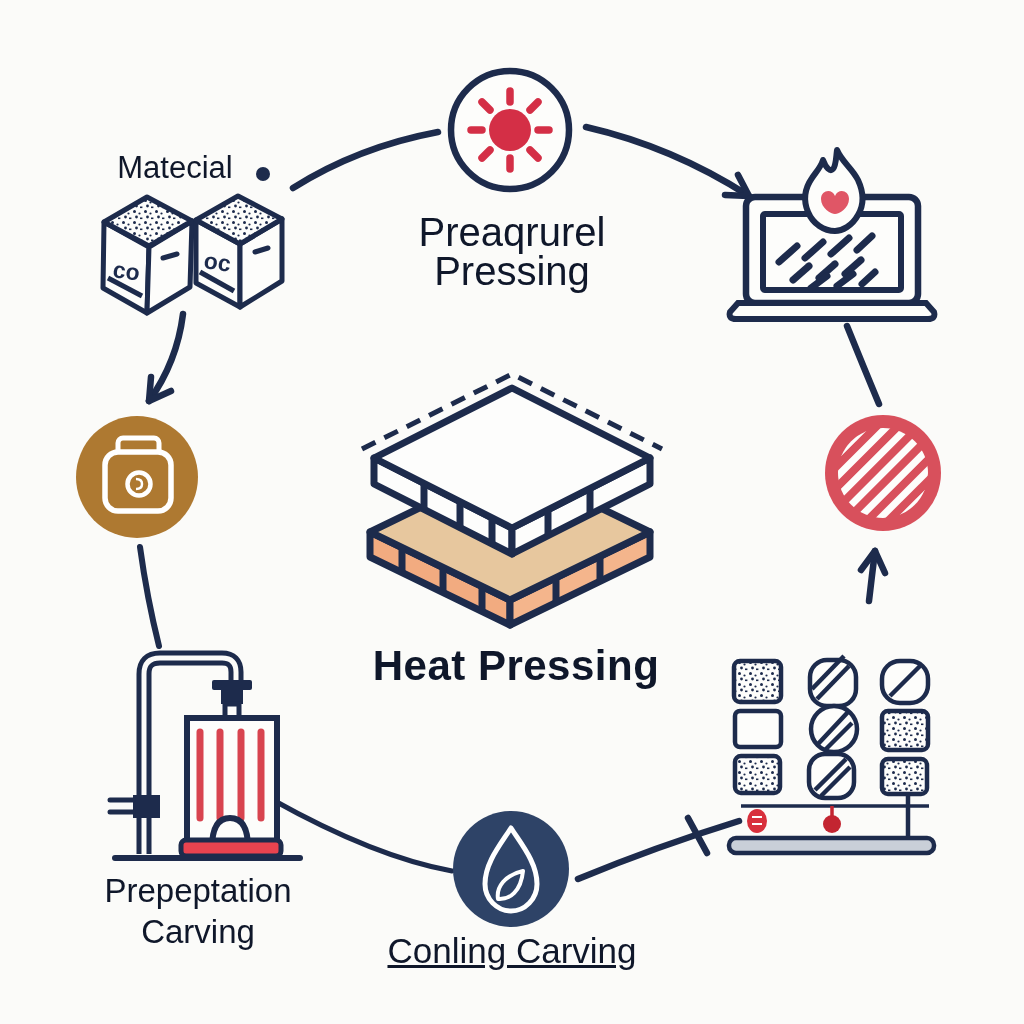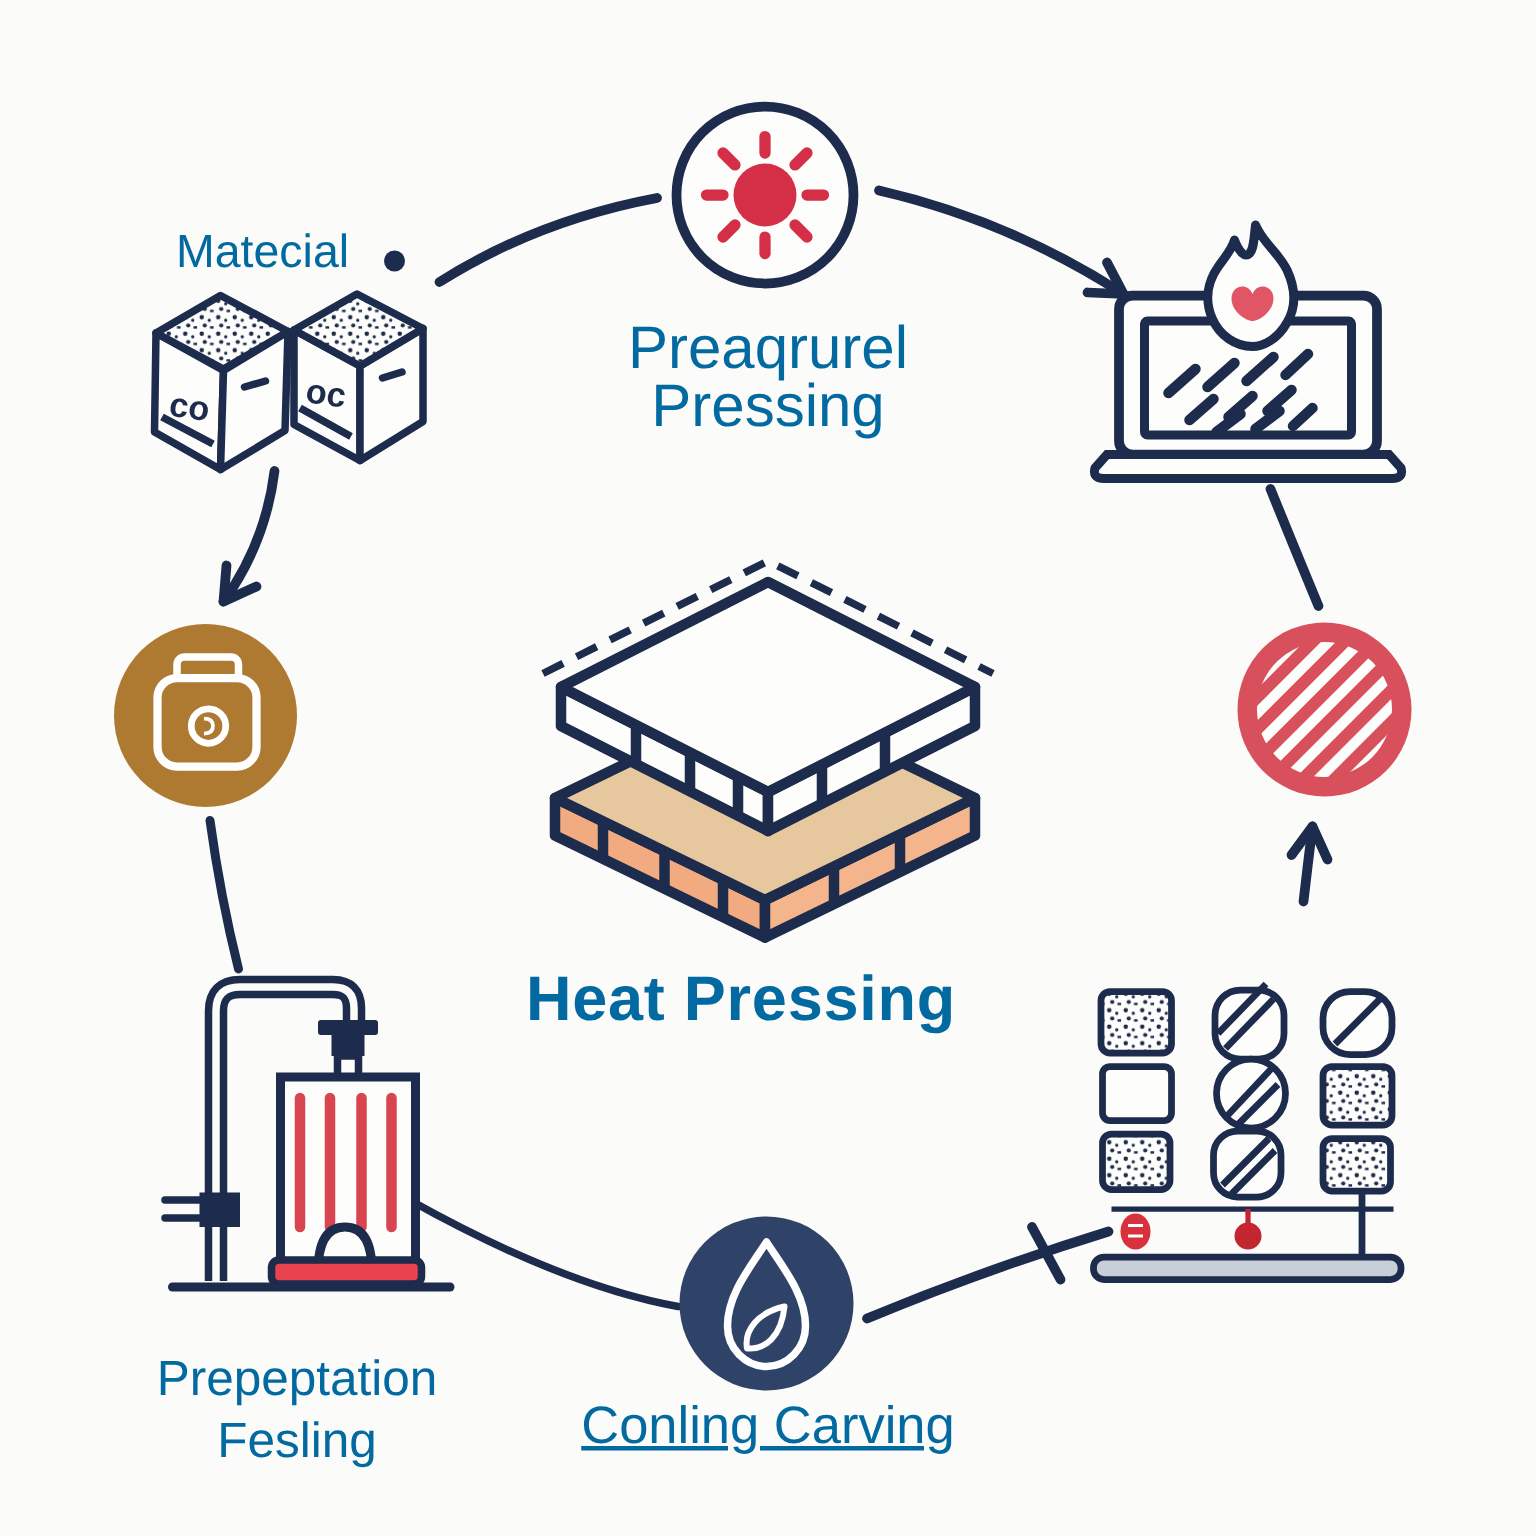--- a/index.html
+++ b/index.html
@@ -1,24 +1,24 @@
 <!DOCTYPE html>
 <html><head>
 <meta charset="utf-8">
 <style>
   html,body{margin:0;padding:0;}
   body{background:#fbfbf9;font-family:"Liberation Sans",sans-serif;}
   .canvas{position:relative;width:1024px;height:1024px;background:#fbfbf9;overflow:hidden;}
   .canvas svg{position:absolute;left:0;top:0;}
-  .label{position:absolute;color:#0369a1;text-align:center;}
+  .label{position:absolute;color:#0f172a;text-align:center;}
   .label .ln{display:block;}
   .lbl-material{left:100px;top:150px;width:150px;font-size:31px;}
   .lbl-preheating{left:377px;top:213px;width:270px;font-size:40px;line-height:39px;}
-  .lbl-title{left:294px;top:642px;width:400px;font-size:42px;font-weight:bold;letter-spacing:0.5px;}
-  .lbl-preparation{left:83px;top:898px;width:230px;font-size:33px;line-height:41px;}
+  .lbl-title{left:316px;top:642px;width:400px;font-size:42px;font-weight:bold;letter-spacing:0.5px;}
+  .lbl-preparation{left:83px;top:870px;width:230px;font-size:33px;line-height:41px;}
   .lbl-cooling{left:361px;top:931px;width:302px;font-size:35px;text-decoration:underline;}
   .lbl-watering{left:728px;top:872px;width:235px;font-size:32px;line-height:40px;}
 </style>
 </head>
 <body>
 
 <div class="canvas">
 
 <svg width="1024" height="1024" viewBox="0 0 1024 1024">
   <defs>
@@ -215,21 +215,21 @@
 
 <div class="label lbl-preheating">
   <span class="ln">Preaqrurel</span>
   <span class="ln">Pressing</span>
 </div>
 
 <div class="label lbl-title">Heat Pressing</div>
 
 <div class="label lbl-preparation">
   <span class="ln">Prepeptation</span>
-  <span class="ln">Fesling</span>
+  <span class="ln">Carving</span>
 </div>
 
 <div class="label lbl-cooling">Conling Carving</div>
 
 <div class="label lbl-watering">
 </div>
 
 </div>
 
 </body></html>

